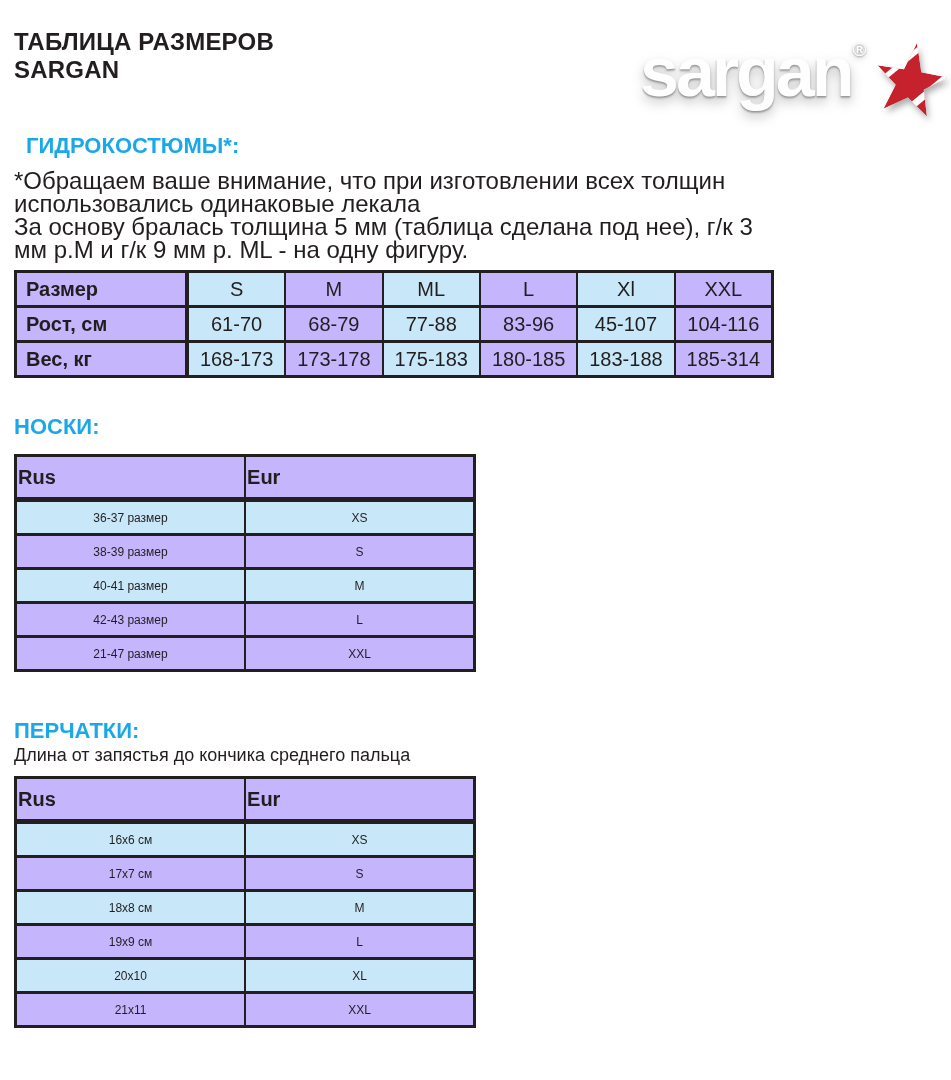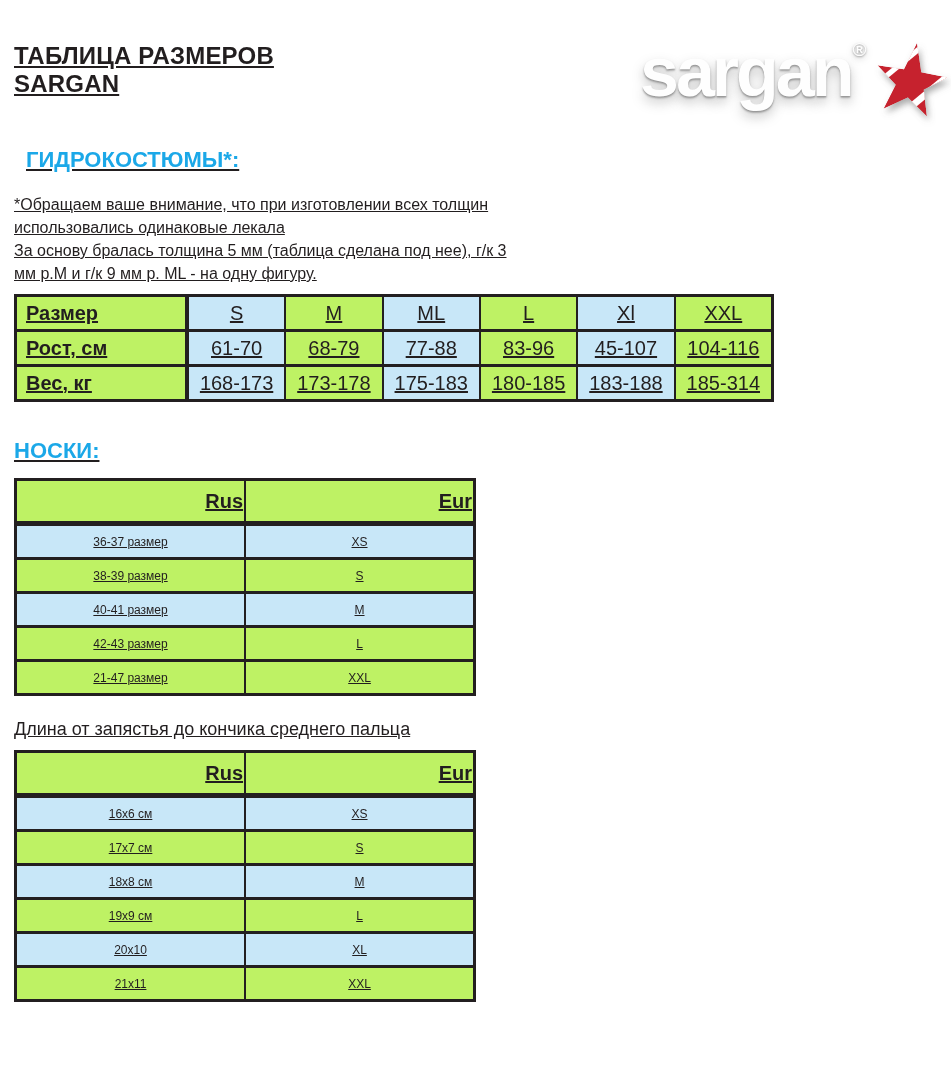--- a/index.html
+++ b/index.html
@@ -9,21 +9,21 @@
     --star-red:#c6242f;
     --text:#221e1f;
   }
   html,body{margin:0;padding:0;background:#ffffff;}
   body{
     width:951px;height:1080px;position:relative;overflow:hidden;
     font-family:"Liberation Sans","DejaVu Sans",sans-serif;color:var(--text);
     -webkit-font-smoothing:antialiased;
   }
   .page{position:relative;width:951px;height:1080px;}
-  .content{position:absolute;left:14px;top:42px;width:760px;text-decoration:underline;}
+  .content{position:absolute;left:14px;top:28px;width:760px;}
 
   .page-title{font-size:24px;font-weight:bold;line-height:28px;letter-spacing:0.2px;white-space:pre-line;}
 
   
   .logo{position:absolute;left:640px;top:26px;width:290px;height:105px;display:flex;align-items:flex-start;}
   .wordmark{
     font-size:70px;font-weight:bold;letter-spacing:-3px;line-height:92px;
     color:#fefefe;
     text-shadow:0 2px 2px rgba(120,120,120,0.55),
                 0 6px 12px rgba(130,130,130,0.45),
@@ -35,42 +35,42 @@
     text-shadow:0 1px 2px rgba(120,120,120,0.7),0 3px 6px rgba(130,130,130,0.45);
   }
   .star-wrap{margin:8px 0 0 6px;}
 
   
   .section-heading{color:var(--accent);font-weight:bold;font-size:22px;line-height:24px;}
   .h-wetsuits{margin-top:50px;margin-left:12px;}
   .h-socks{margin-top:37px;}
   .h-gloves{margin-top:47px;}
 
-  .note{font-size:16px;line-height:23px;margin-top:21px;white-space:pre-line;}
-  .gloves-note{font-size:18px;line-height:22px;margin-top:22px;}
-
-  
-  table{border-collapse:collapse;background:#bef264;}
+  .note{font-size:24px;line-height:23px;margin-top:11px;white-space:pre-line;}
+  .gloves-note{font-size:18px;line-height:22px;margin-top:1px;}
+
+  
+  table{border-collapse:collapse;background:#c4b5fd;}
   .wetsuits-table{margin-top:9px;border:3px solid var(--border);}
   .wetsuits-table th,.wetsuits-table td{
     border-top:3px solid var(--border);border-bottom:3px solid var(--border);
     border-left:2px solid var(--border);border-right:2px solid var(--border);
     height:32px;font-size:20px;font-weight:normal;text-align:center;padding:0 2px;
   }
   .wetsuits-table th.row-label{
     width:158px;text-align:left;padding-left:9px;font-weight:bold;
     border-right:4px solid var(--border);
   }
   .wetsuits-table td{width:92px;}
   .hl{background:var(--highlight);}
 
   
   .pair-table{width:462px;border:3px solid var(--border);margin-top:15px;}
   .pair-table th{
-    height:38px;font-size:20px;font-weight:bold;text-align:right;
+    height:38px;font-size:20px;font-weight:bold;text-align:left;
     border:2px solid var(--border);border-bottom:5px solid var(--border);
     width:231px;
   }
   .pair-table td{
     height:31px;font-size:12px;text-align:center;
     border:2px solid var(--border);border-top:3px solid var(--border);border-bottom:3px solid var(--border);
     padding:0;
   }
   .gloves-table{margin-top:10px;}
 </style>
@@ -173,20 +173,21 @@
             </tr>
             <tr>
               <td>21-47 размер</td>
               <td>XXL</td>
             </tr>
           </tbody>
       </table>
     </div>
 
     <div class="section">
+      <div class="section-heading h-gloves">ПЕРЧАТКИ:</div>
       <div class="gloves-note">Длина от запястья до кончика среднего пальца</div>
       <table class="pair-table gloves-table">
         <tbody id="gloves-tbody">
             <tr>
               <th>Rus</th>
               <th>Eur</th>
             </tr>
             <tr class="hl">
               <td>16x6 см</td>
               <td>XS</td>

